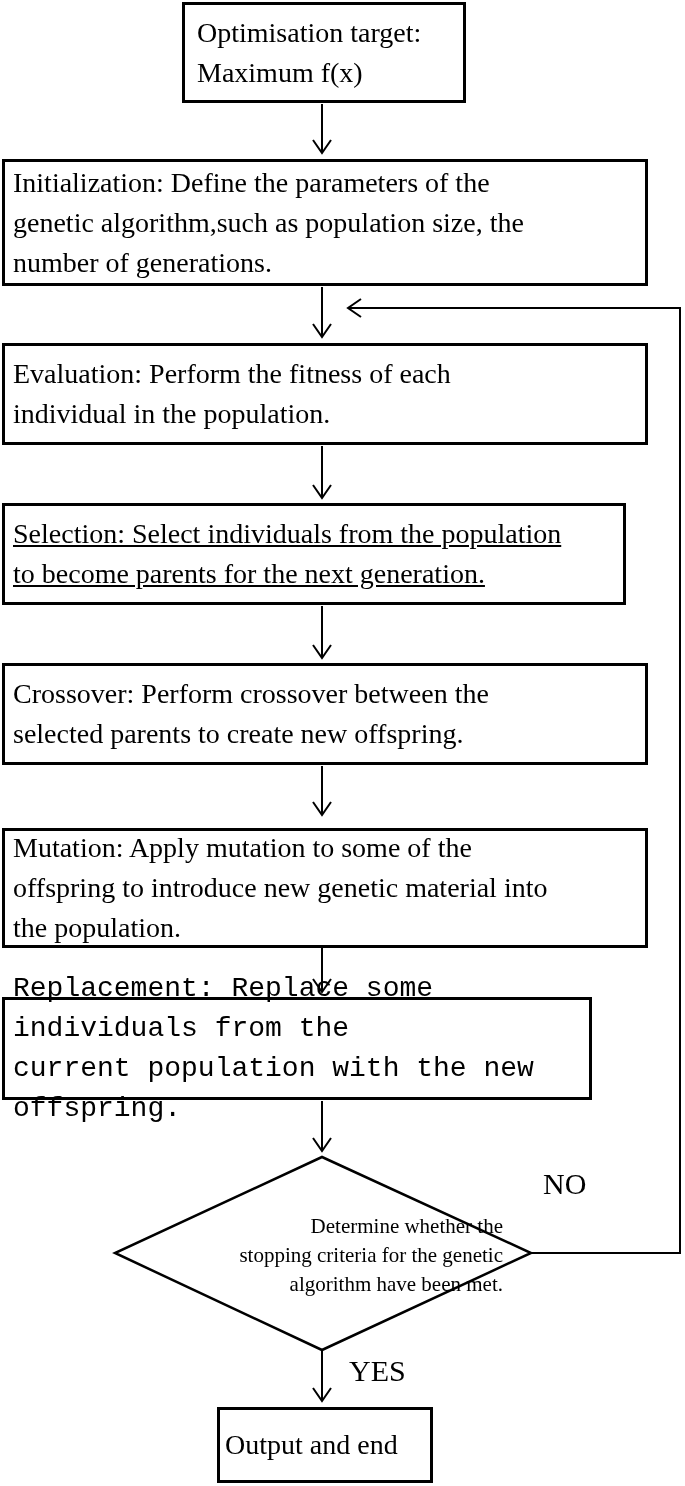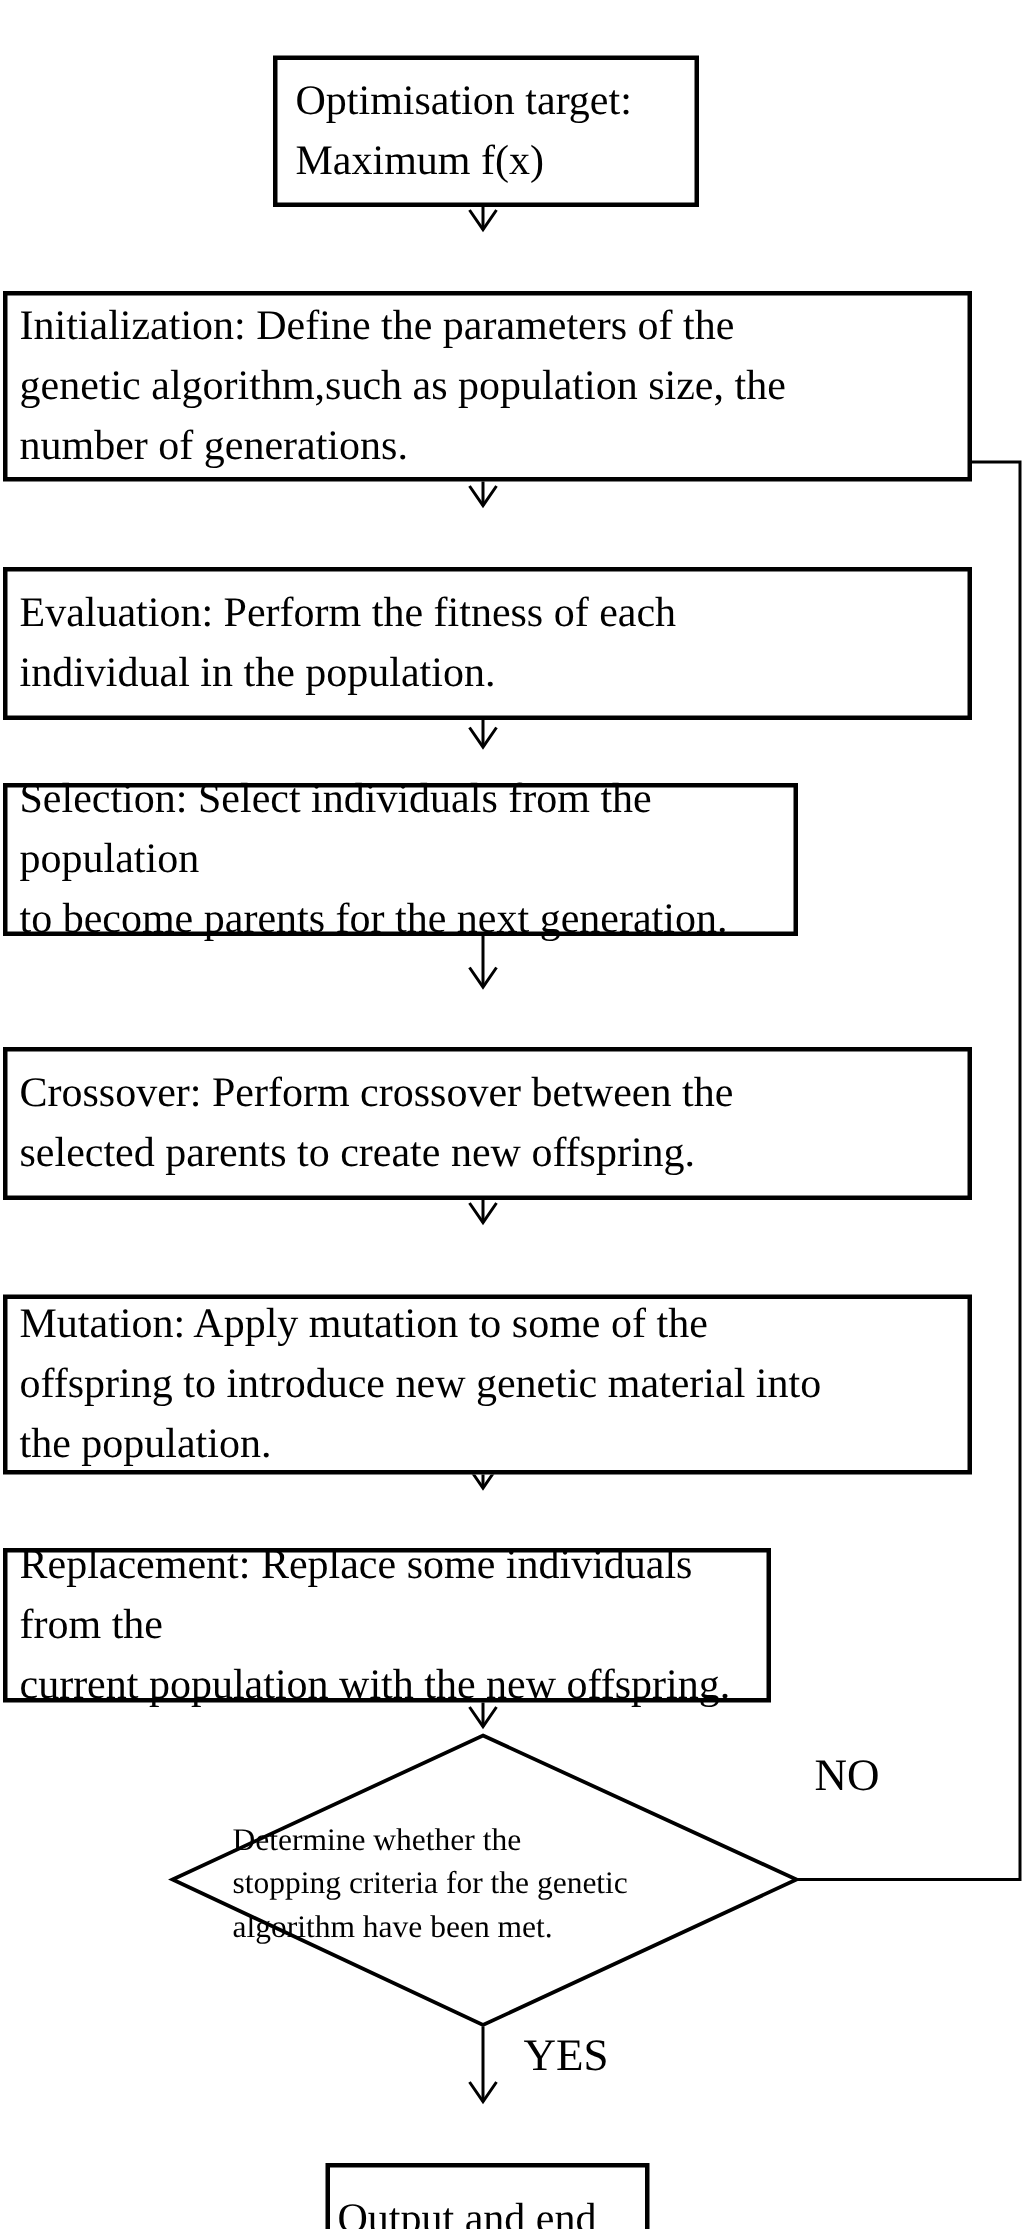--- a/index.html
+++ b/index.html
@@ -35,45 +35,44 @@
     position: absolute;
     box-sizing: border-box;
     border: 3px solid #000000;
     background: #ffffff;
     display: flex;
     align-items: center;
     font-size: 28px;
     line-height: 40px;
     white-space: pre-line;
     padding: 0 10px 0 8px;
-    margin-top: 35px;
   }
   .node-start {
     left: 182px; top: 2px;
     width: 284px; height: 101px;
     padding-left: 12px;
   }
   .node-initialization { left: 2px; top: 159px; width: 646px; height: 127px; }
   .node-evaluation     { left: 2px; top: 343px; width: 646px; height: 102px; }
-  .node-selection      { left: 2px; top: 487px; width: 530px; height: 102px; }
+  .node-selection      { left: 2px; top: 503px; width: 624px; height: 102px; text-decoration: underline; }
   .node-crossover      { left: 2px; top: 663px; width: 646px; height: 102px; }
   .node-mutation       { left: 2px; top: 828px; width: 646px; height: 120px; }
-  .node-replacement    { left: 2px; top: 997px; width: 512px; height: 103px; }
+  .node-replacement    { left: 2px; top: 997px; width: 590px; height: 103px; font-family: Liberation Mono, monospace; }
   .node-output {
     left: 217px; top: 1407px;
     width: 216px; height: 76px;
     padding-left: 5px;
   }
   .decision-text {
     position: absolute;
-    left: 155px; top: 1212px;
+    left: 143px; top: 1212px;
     width: 360px;
     font-size: 21px;
     line-height: 29px;
-    text-align: left;
+    text-align: right;
     white-space: pre-line;
   }
   .branch-label {
     position: absolute;
     font-size: 30px;
     line-height: 32px;
   }
   .label-no  { left: 543px; top: 1168px; }
   .label-yes { left: 349px; top: 1355px; }
 </style>

